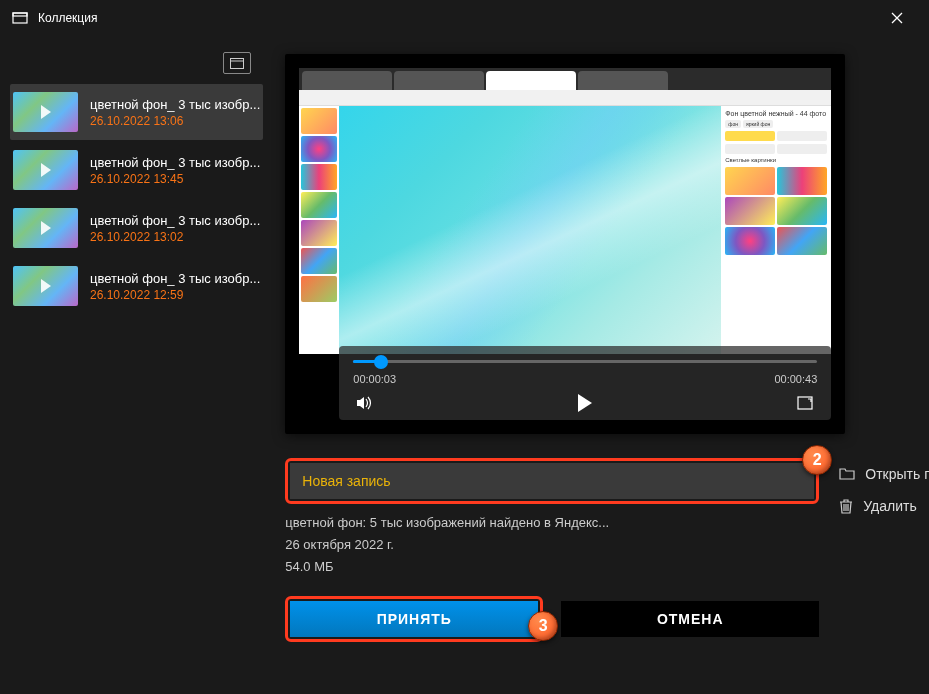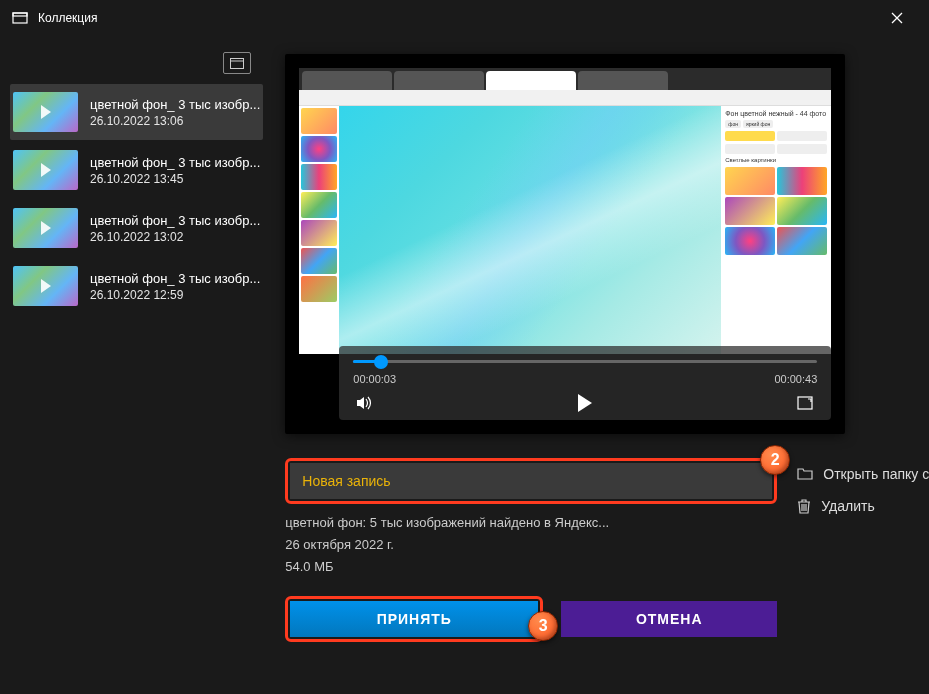--- a/index.html
+++ b/index.html
@@ -103,21 +103,21 @@
     }
     .list-title {
       font-size: 13px;
       color: #fff;
       white-space: nowrap;
       overflow: hidden;
       text-overflow: ellipsis;
     }
     .list-date {
       font-size: 12px;
-      color: #e5e5e5;
+      color: #f97316;
       margin-top: 2px;
     }
     .content {
       flex: 1;
       padding: 18px 28px 18px 18px;
       display: flex;
       flex-direction: column;
     }
     .preview {
       background: #000;
@@ -354,22 +354,22 @@
       letter-spacing: 1px;
       cursor: pointer;
       border: none;
       color: #fff;
       width: 100%;
     }
     .btn-primary {
       background: linear-gradient(to bottom, #0091ea, #0277bd);
     }
     .btn-secondary {
-      background: #4c1d95;
-      width: 216px;
+      background: #000000;
+      width: 258px;
     }
   </style>
 </head>
 <body>
 
 <div class="window">
   <div class="titlebar">
     <svg class="titlebar-icon" viewBox="0 0 16 16">
       <rect x="1" y="3" width="14" height="10" fill="none" stroke="#fff" stroke-width="1.2"></rect>
       <rect x="1" y="3" width="14" height="3" fill="none" stroke="#fff" stroke-width="1.2"></rect>

